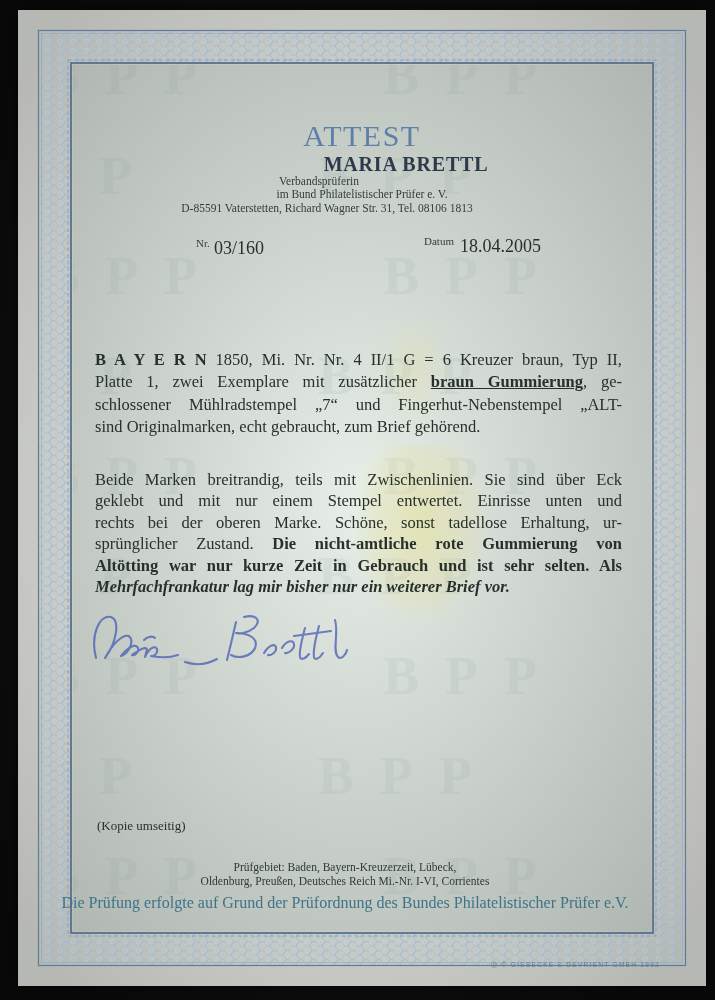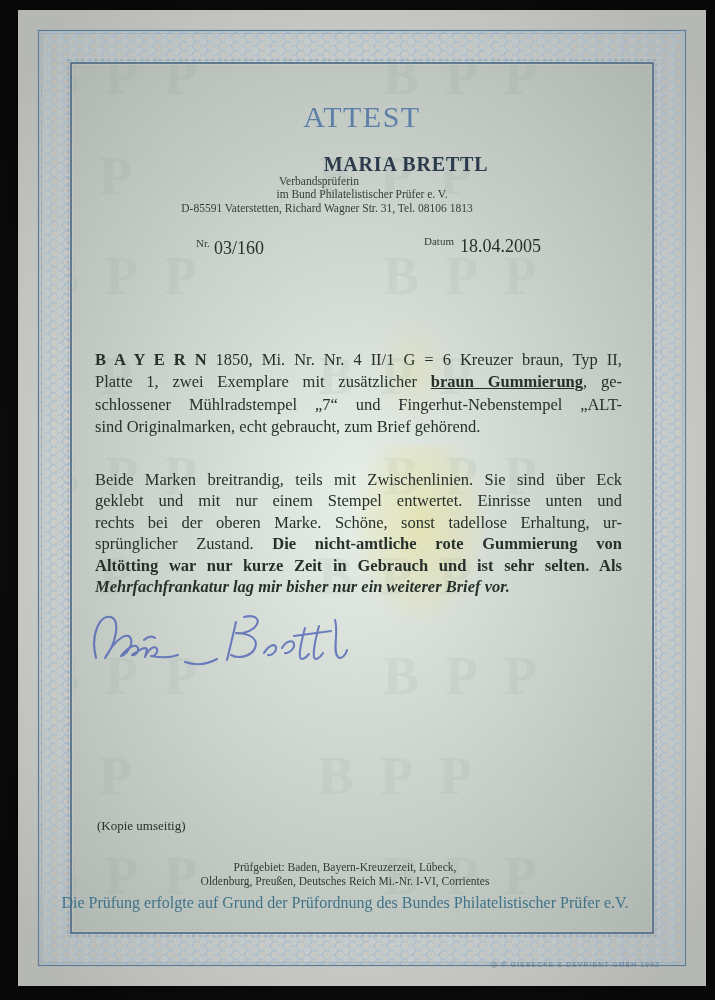--- a/index.html
+++ b/index.html
@@ -32,21 +32,21 @@
     position:absolute;left:282px;top:380px;width:130px;height:175px;z-index:1;
     background:radial-gradient(ellipse at 50% 45%, rgba(233,222,130,0.45), rgba(233,222,130,0.18) 55%, rgba(233,222,130,0) 75%);
   }
   .stain2{
     position:absolute;left:300px;top:250px;width:80px;height:110px;z-index:1;
     background:radial-gradient(ellipse at 50% 50%, rgba(233,222,130,0.22), rgba(233,222,130,0) 70%);
   }
   .border-svg{position:absolute;left:0;top:0;width:688px;height:976px;z-index:2;}
   .txt{position:absolute;z-index:3;color:#27302b;}
   .center{text-align:center;}
-  .title{left:55px;top:90px;width:578px;font-size:30px;letter-spacing:1.5px;color:#5d80a8;}
+  .title{left:55px;top:109px;width:578px;font-size:30px;letter-spacing:1.5px;color:#5d80a8;}
   .name{left:55px;top:143px;width:666px;font-size:20px;font-weight:bold;letter-spacing:0.8px;color:#2c3a4b;}
   .role{left:55px;top:165px;width:492px;font-size:11.5px;color:#333d38;}
   .org{left:55px;top:178px;width:578px;font-size:11.5px;color:#333d38;}
   .addr{left:55px;top:192px;width:508px;font-size:11.5px;color:#333d38;}
   .meta-label{font-size:11px;color:#333d38;}
   .meta-value{font-size:18px;color:#27302b;}
   .nr-label{left:178px;top:227px;}
   .nr-value{left:196px;top:228px;}
   .datum-label{left:406px;top:225px;}
   .datum-value{left:442px;top:226px;}

